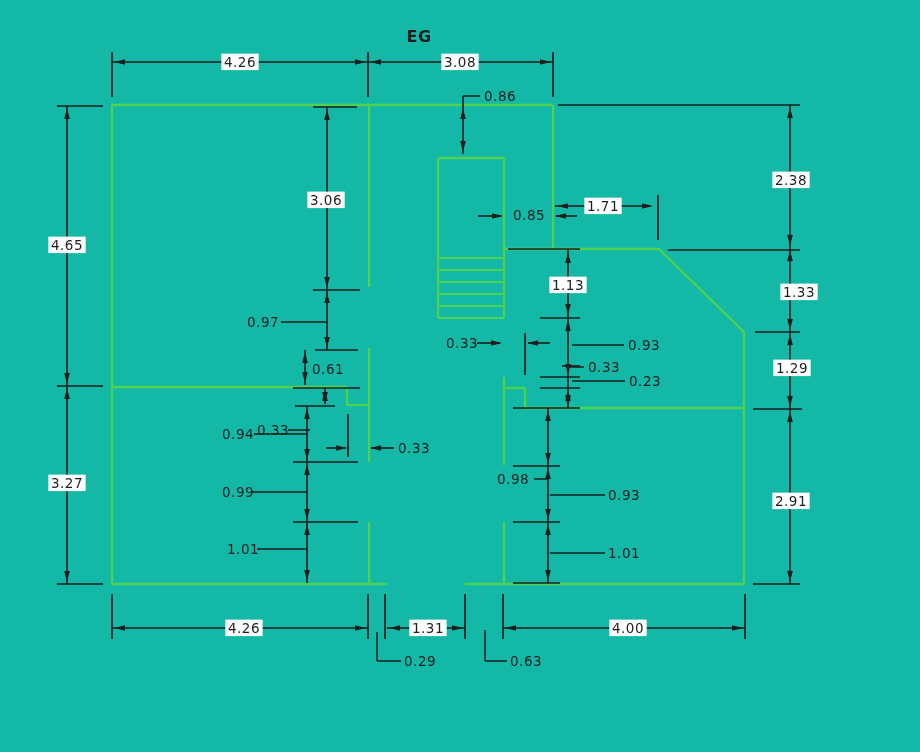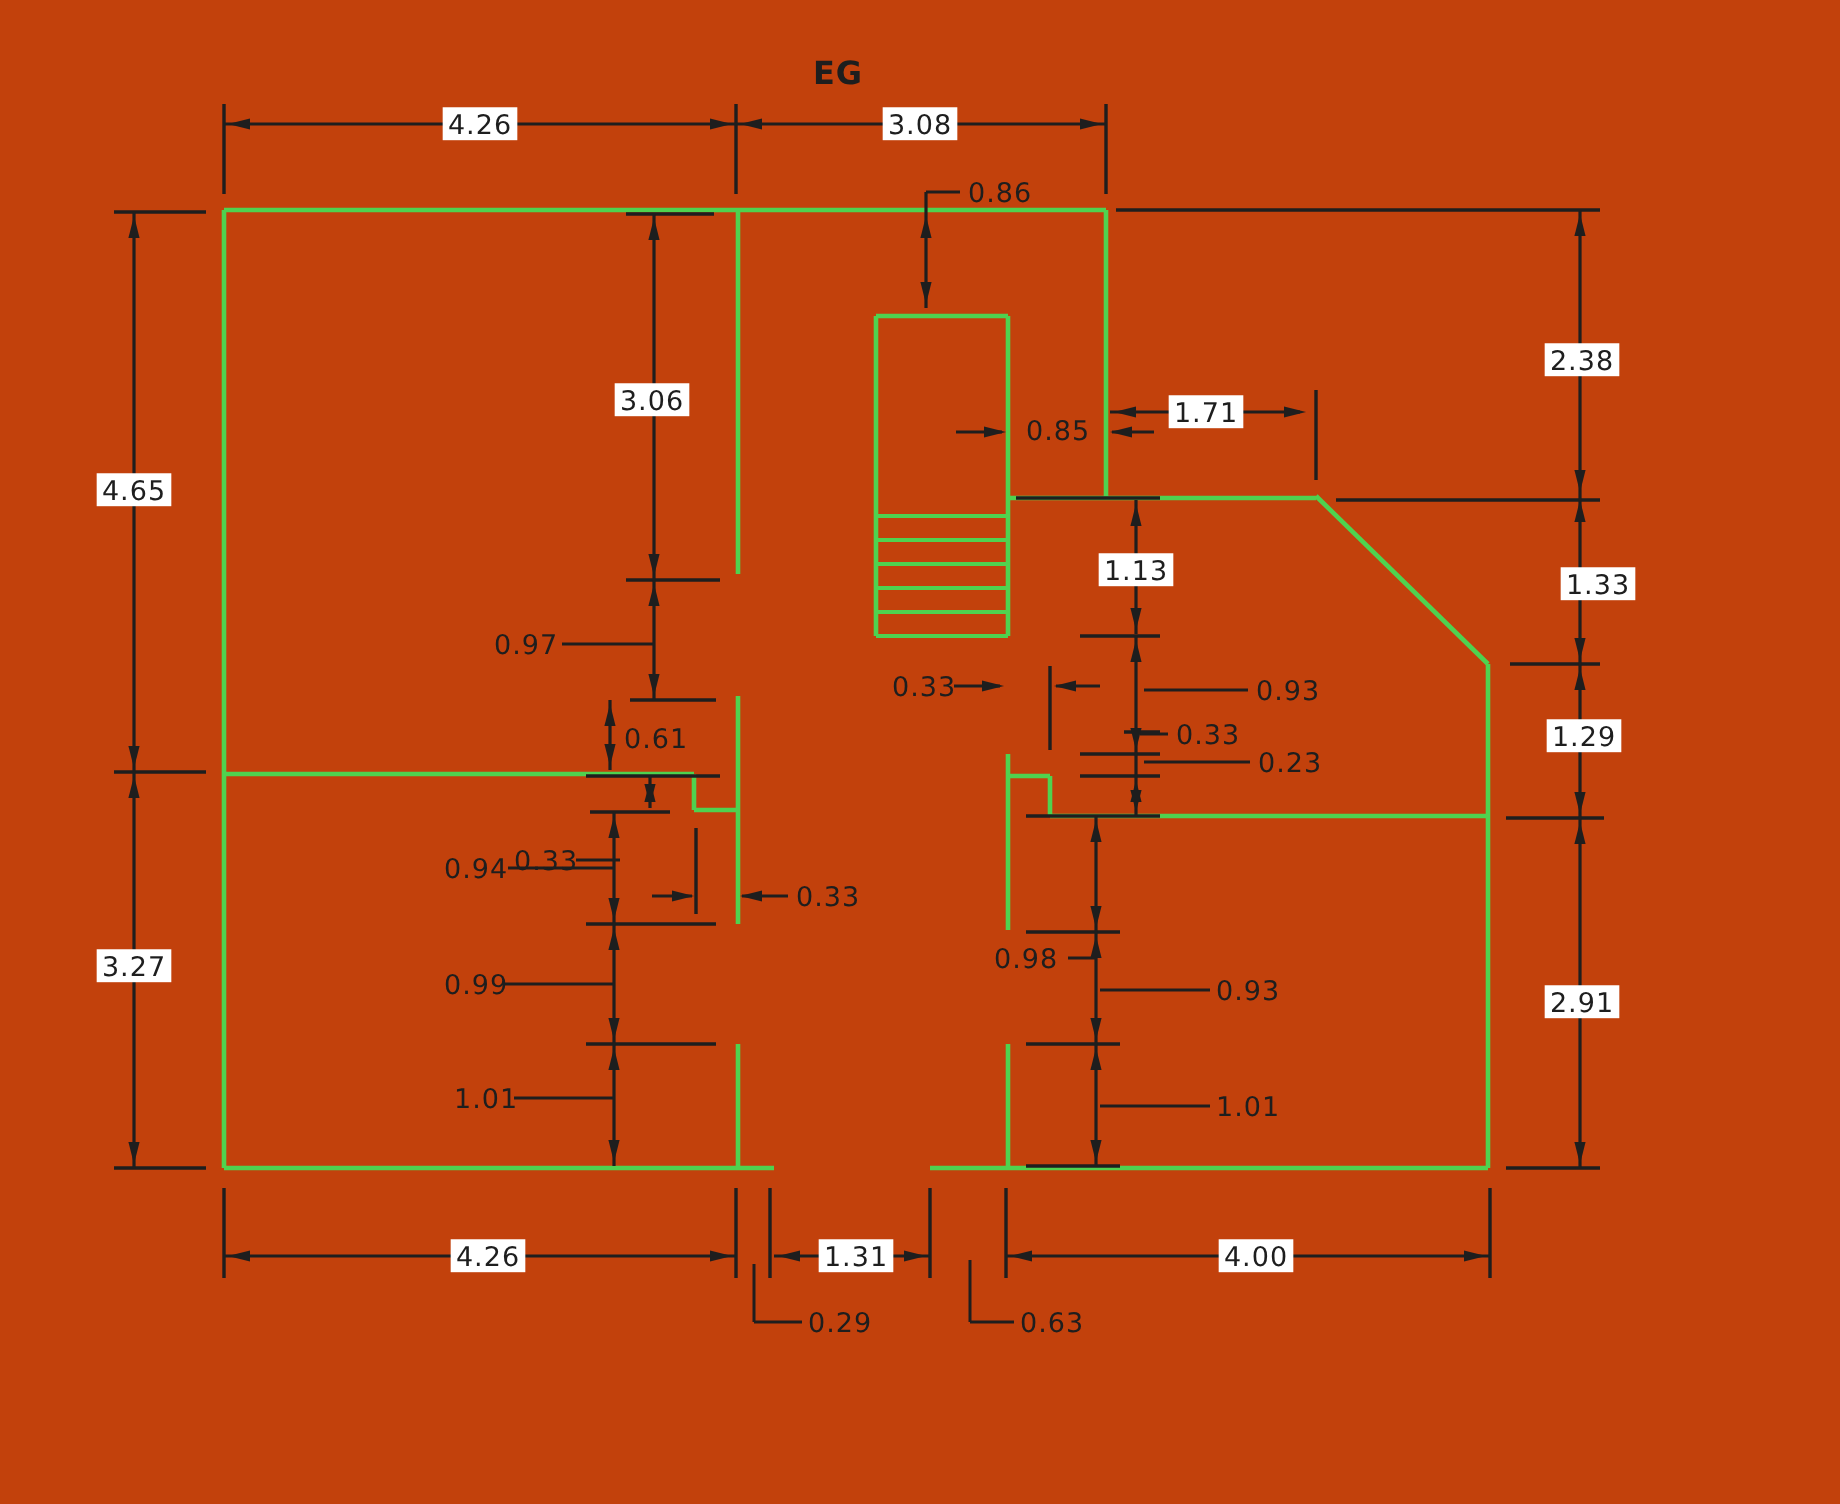--- a/index.html
+++ b/index.html
@@ -1,16 +1,16 @@
 <!DOCTYPE html>
 <html><head>
 <meta charset="utf-8">
 <style>
   html,body{margin:0;padding:0;background:#ffffff;}
-  #stage{position:relative;width:920px;height:752px;background:#c2410c;overflow:hidden;}
+  #stage{position:relative;width:920px;height:752px;background:#14b8a6;overflow:hidden;}
   svg{display:block;}
   text{font-family:"DejaVu Sans","Liberation Sans",sans-serif;}
 </style>
 </head>
 <body>
 
 <div id="stage">
   <svg id="plan" width="920" height="752" viewBox="0 0 920 752" xmlns="http://www.w3.org/2000/svg">
     <title>EG</title>
   <g>

